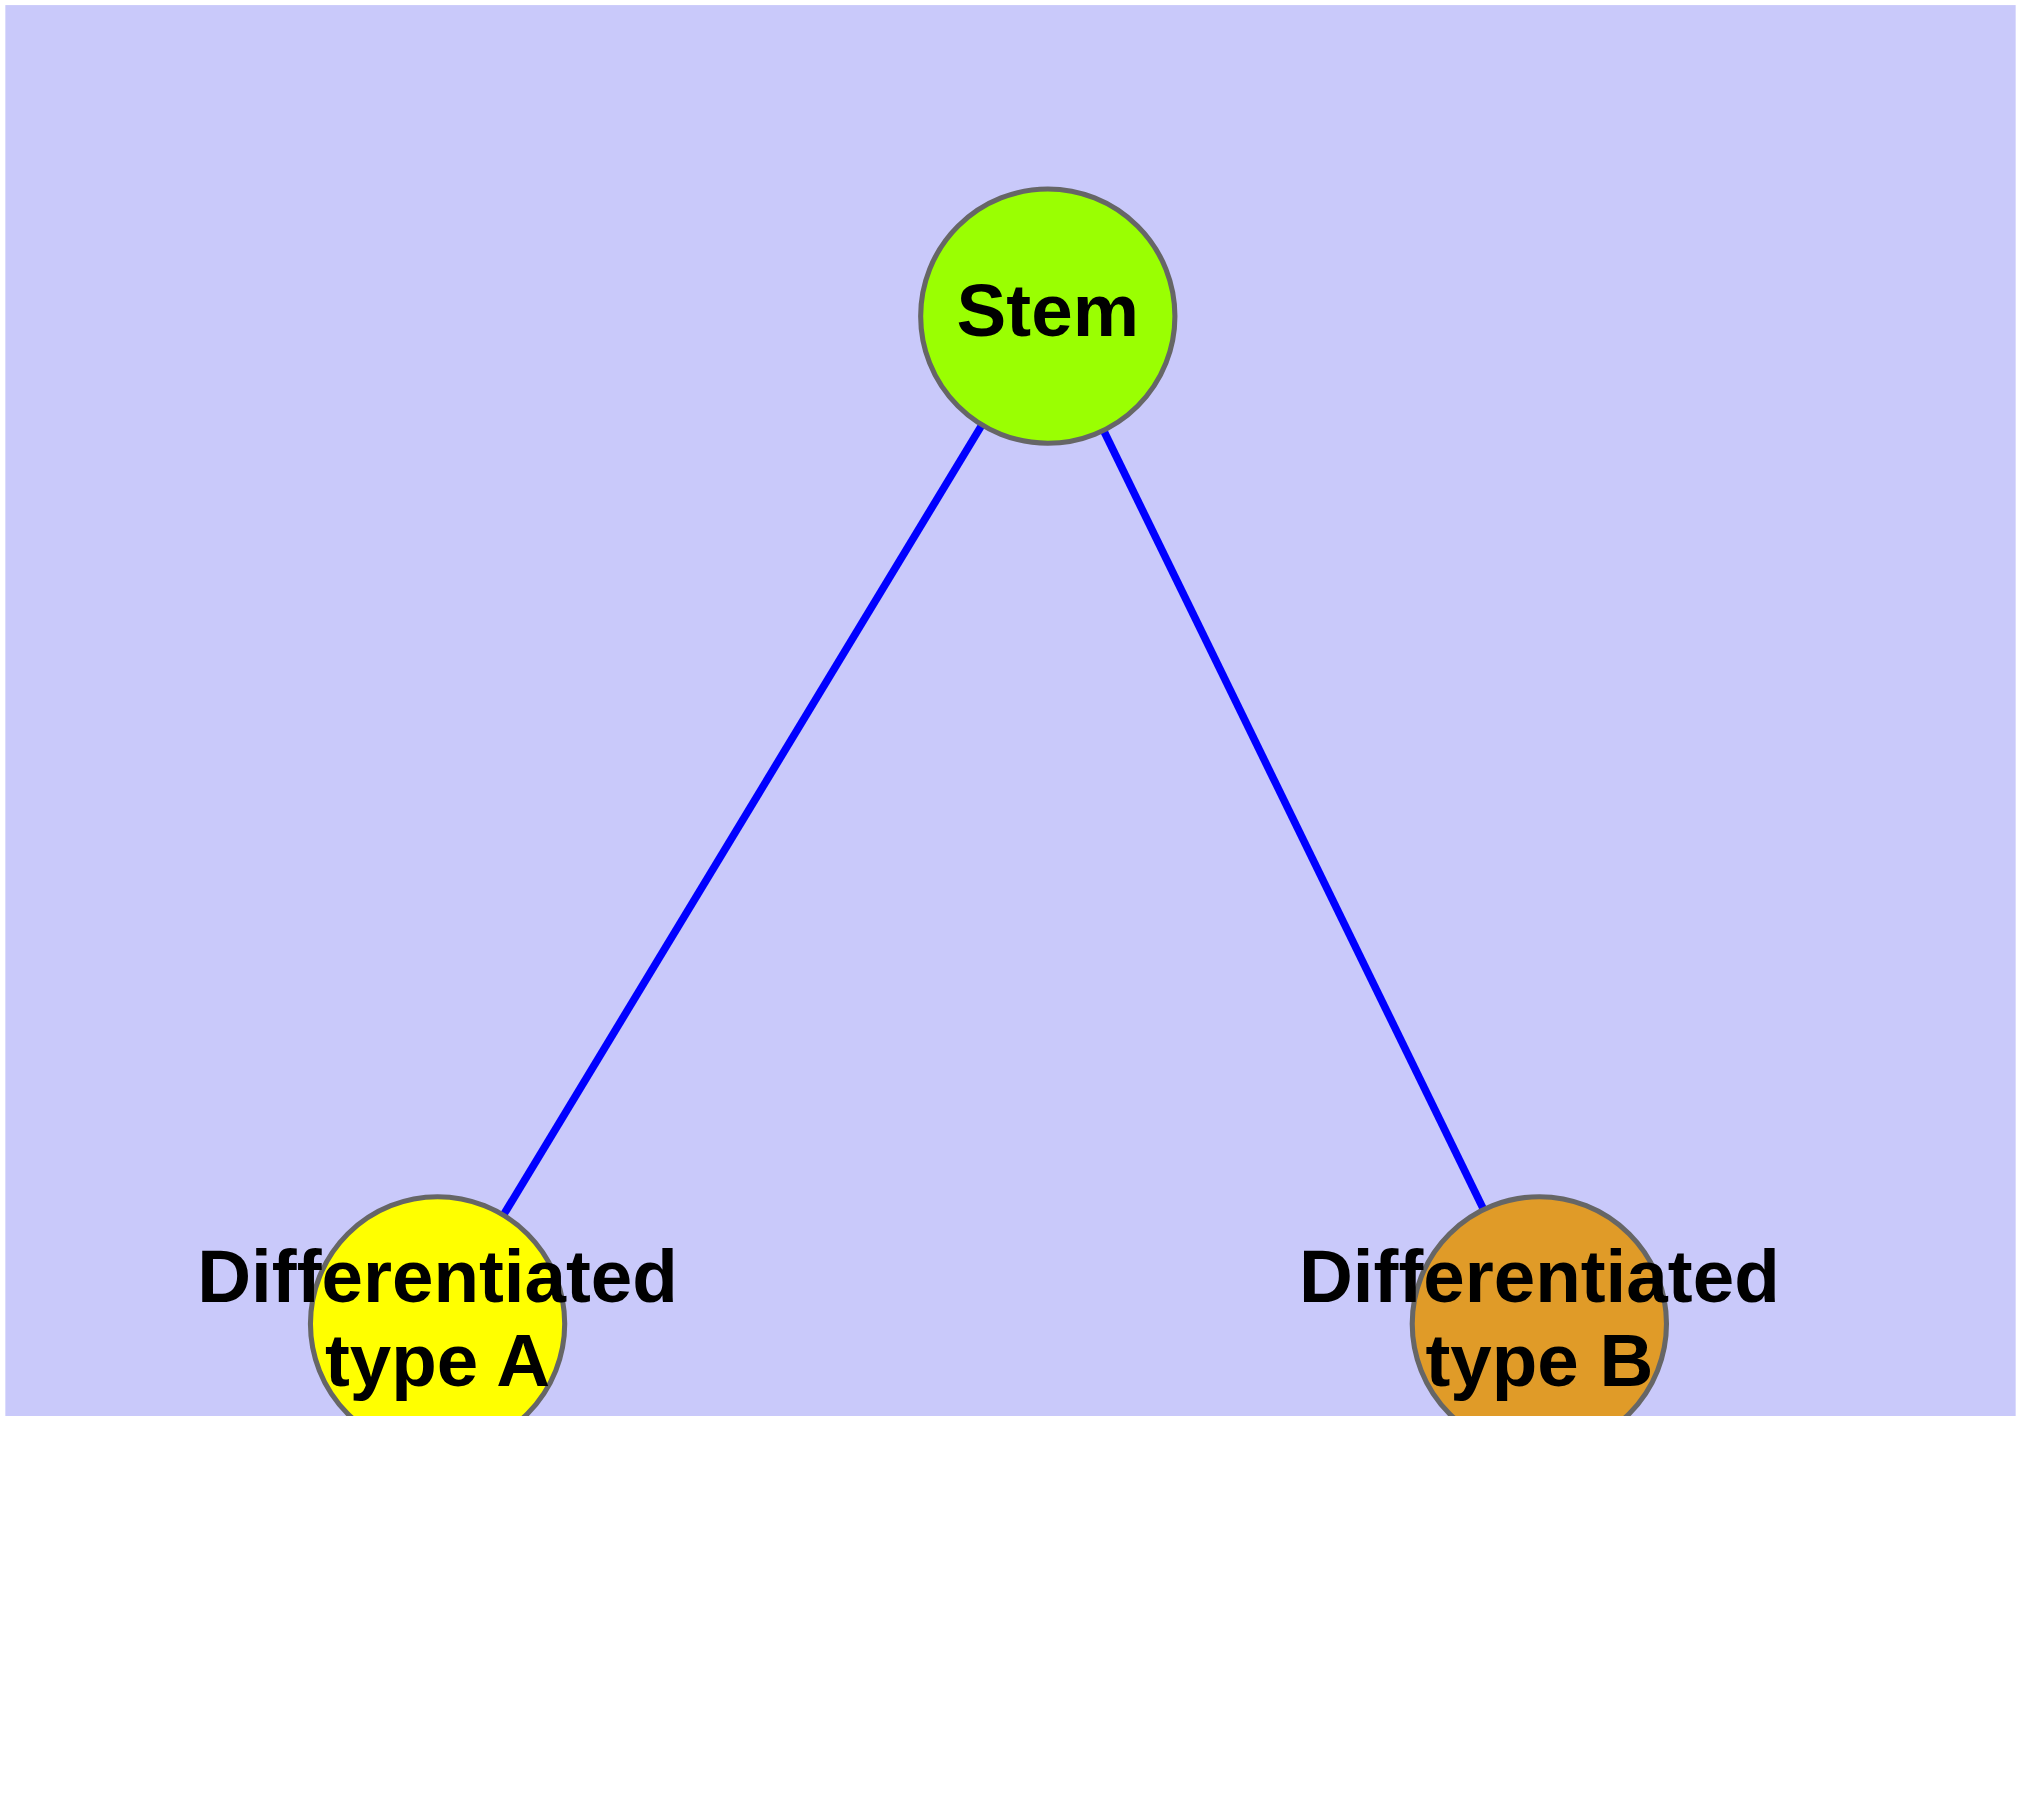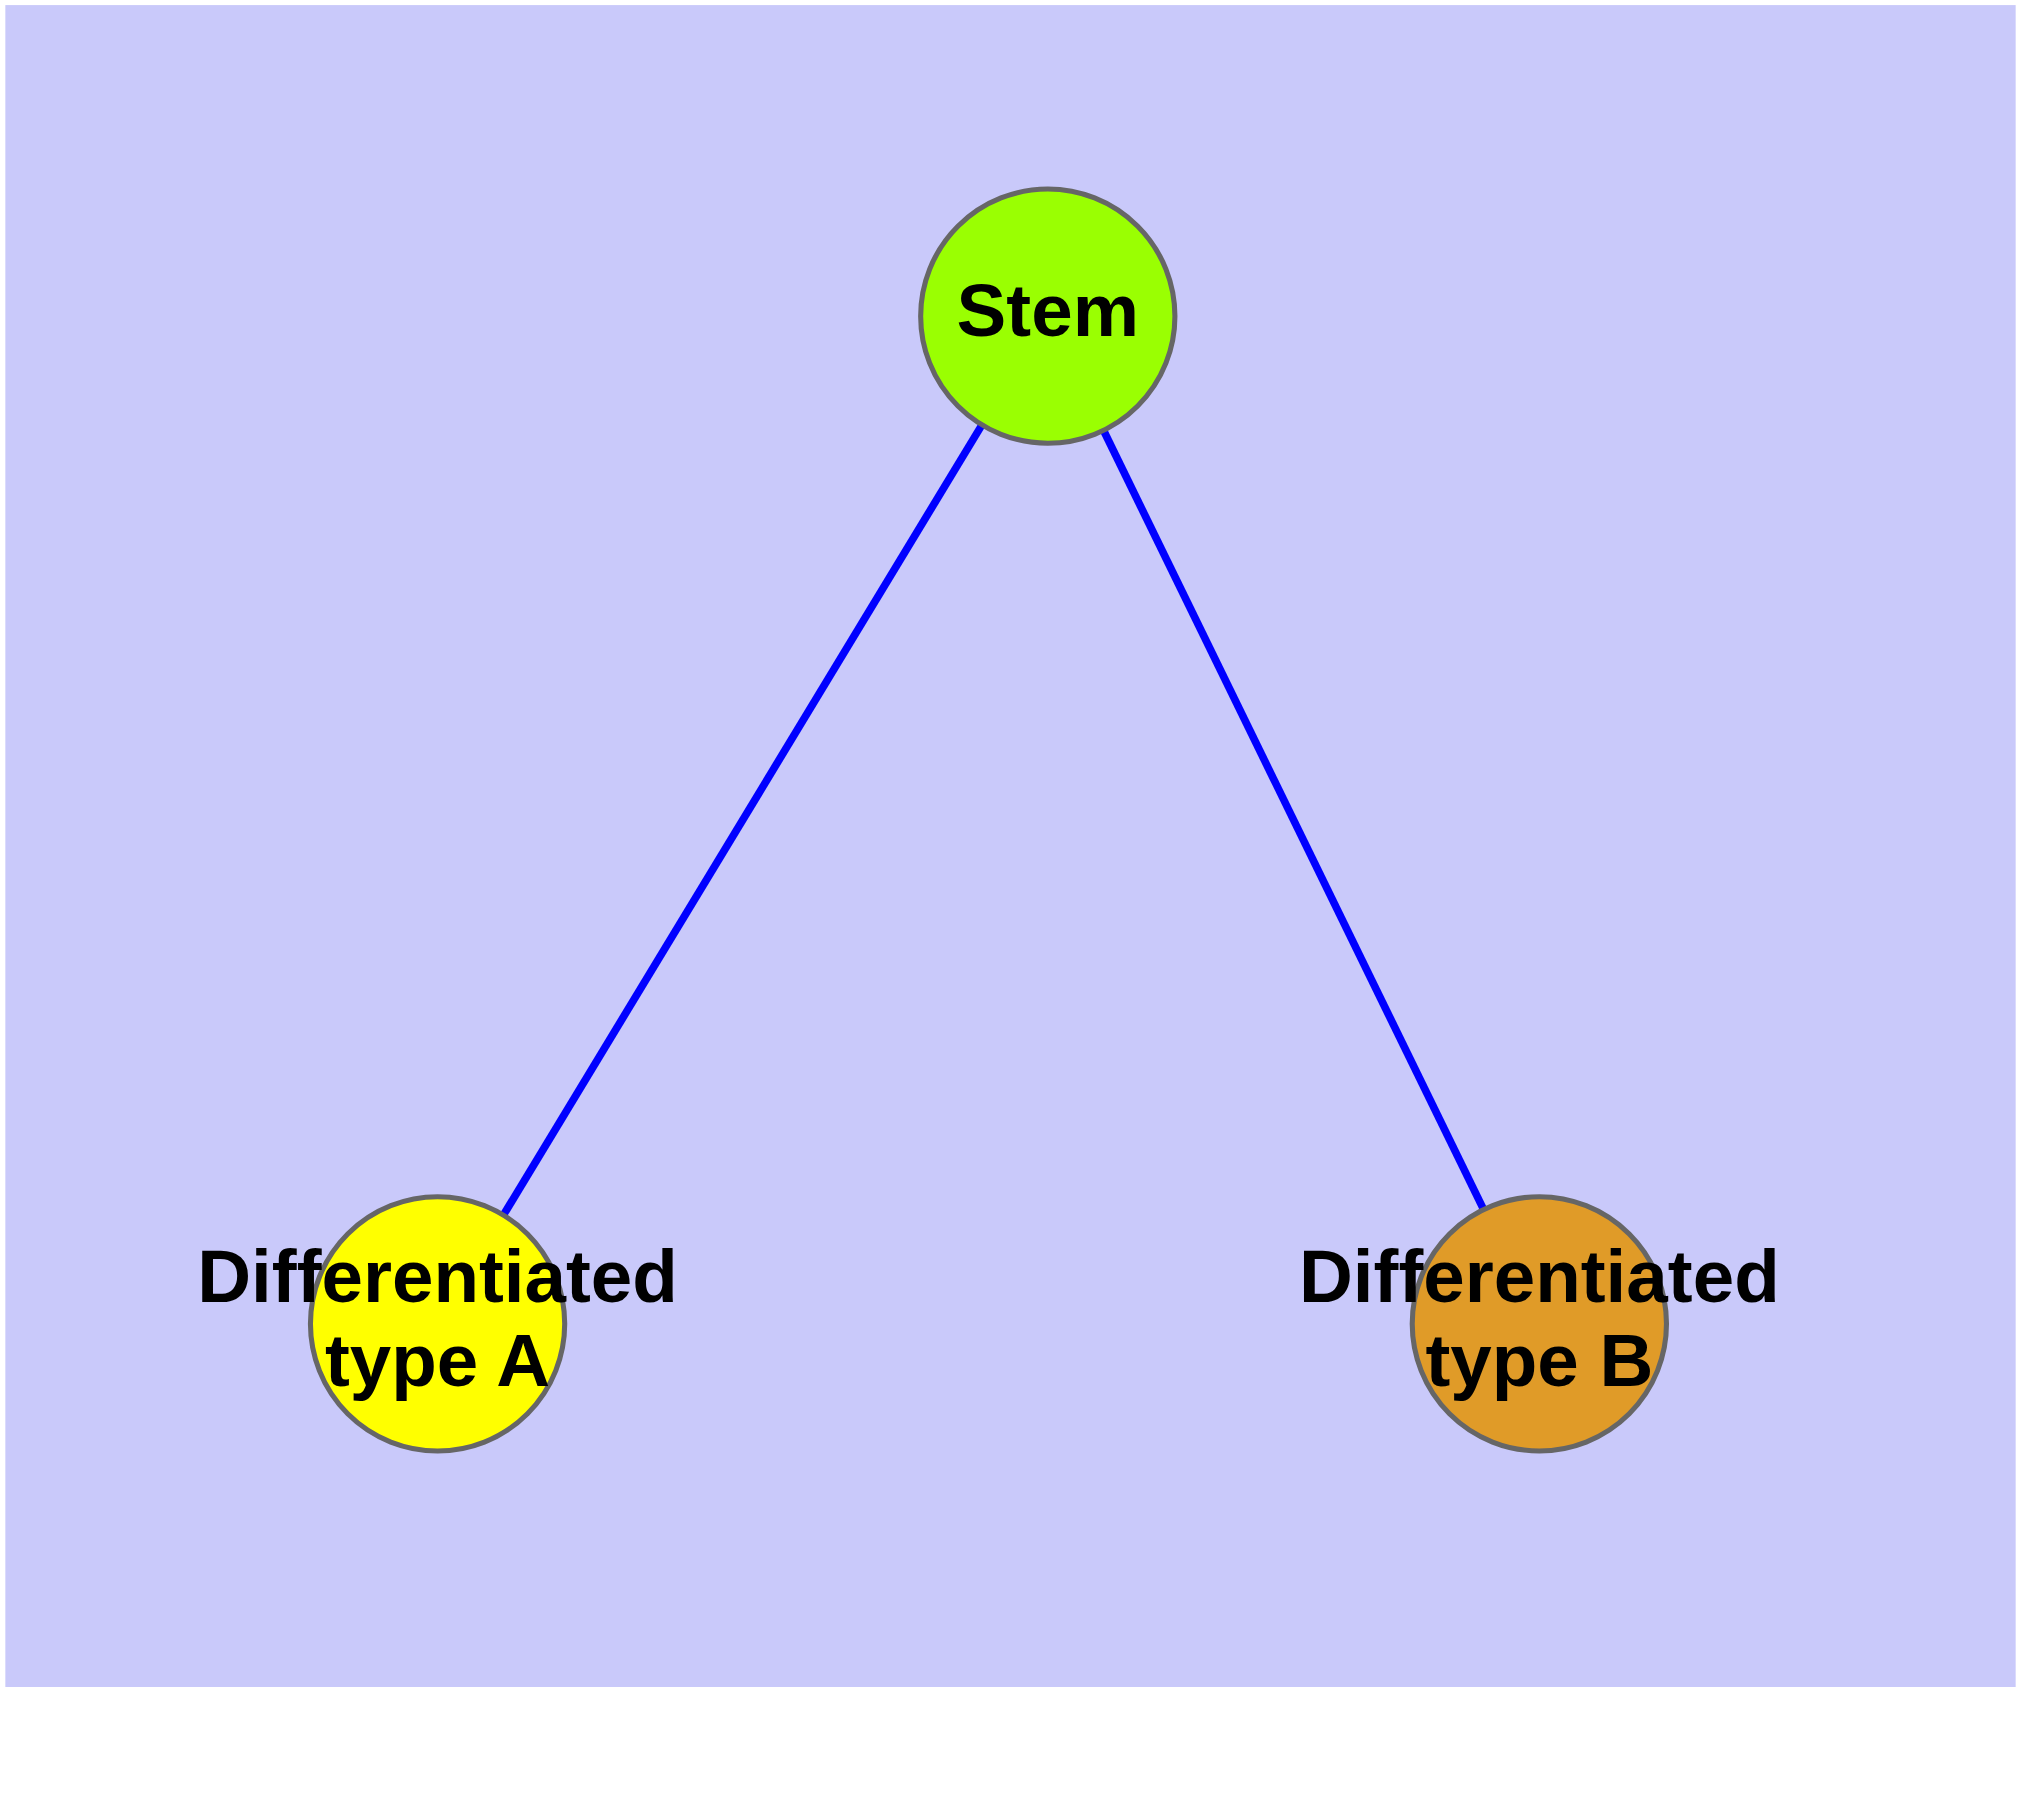--- a/index.html
+++ b/index.html
@@ -3,21 +3,21 @@
 <meta charset="utf-8">
 <style>
   html, body {
     margin: 0;
     padding: 0;
     background: #ffffff;
   }
   #canvas {
     position: relative;
     width: 2021px;
-    height: 1687px;
+    height: 1416px;
     background: #ffffff;
     overflow: hidden;
     font-family: "Liberation Sans", sans-serif;
   }
   #graph-svg {
     position: absolute;
     left: 0;
     top: 0;
     width: 2021px;
     height: 1812px;

